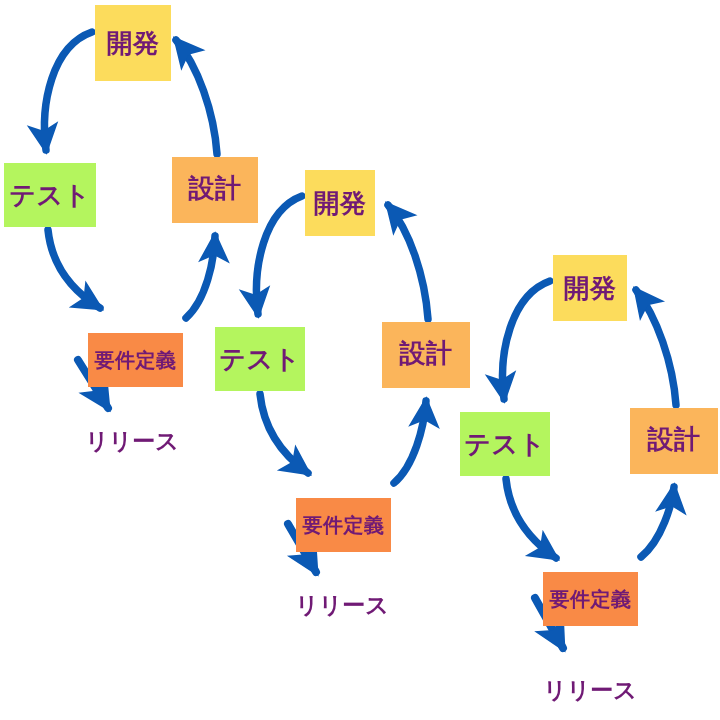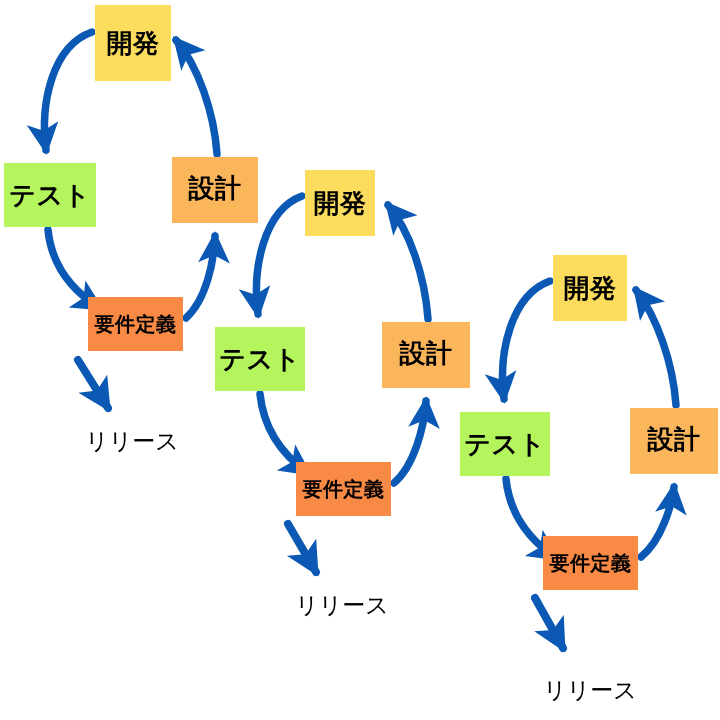--- a/index.html
+++ b/index.html
@@ -21,33 +21,33 @@
     top: 0;
     width: 720px;
     height: 720px;
   }
   .node {
     position: absolute;
     box-sizing: border-box;
     display: flex;
     align-items: center;
     justify-content: center;
-    color: #000000;
+    color: #701a75;
     font-weight: 700;
     line-height: 1;
     letter-spacing: 0.5px;
     z-index: 3;
   }
   .node.dev   { background: #FCDC5C; }
   .node.test  { background: #B4F55E; }
   .node.design{ background: #FBB55B; font-family: Liberation Mono, monospace; }
-  .node.req   { background: #F98A46; }
+  .node.req   { background: #F98A46; margin-top: 36px; }
   .node.release {
     background: transparent;
-    font-weight: 400;
+    font-weight: 700;
     letter-spacing: 0px;
   }
 </style>
 </head>
 <body>
 
 <div id="canvas">
 
   <svg id="arrows" viewBox="0 0 720 720">
     <defs>

